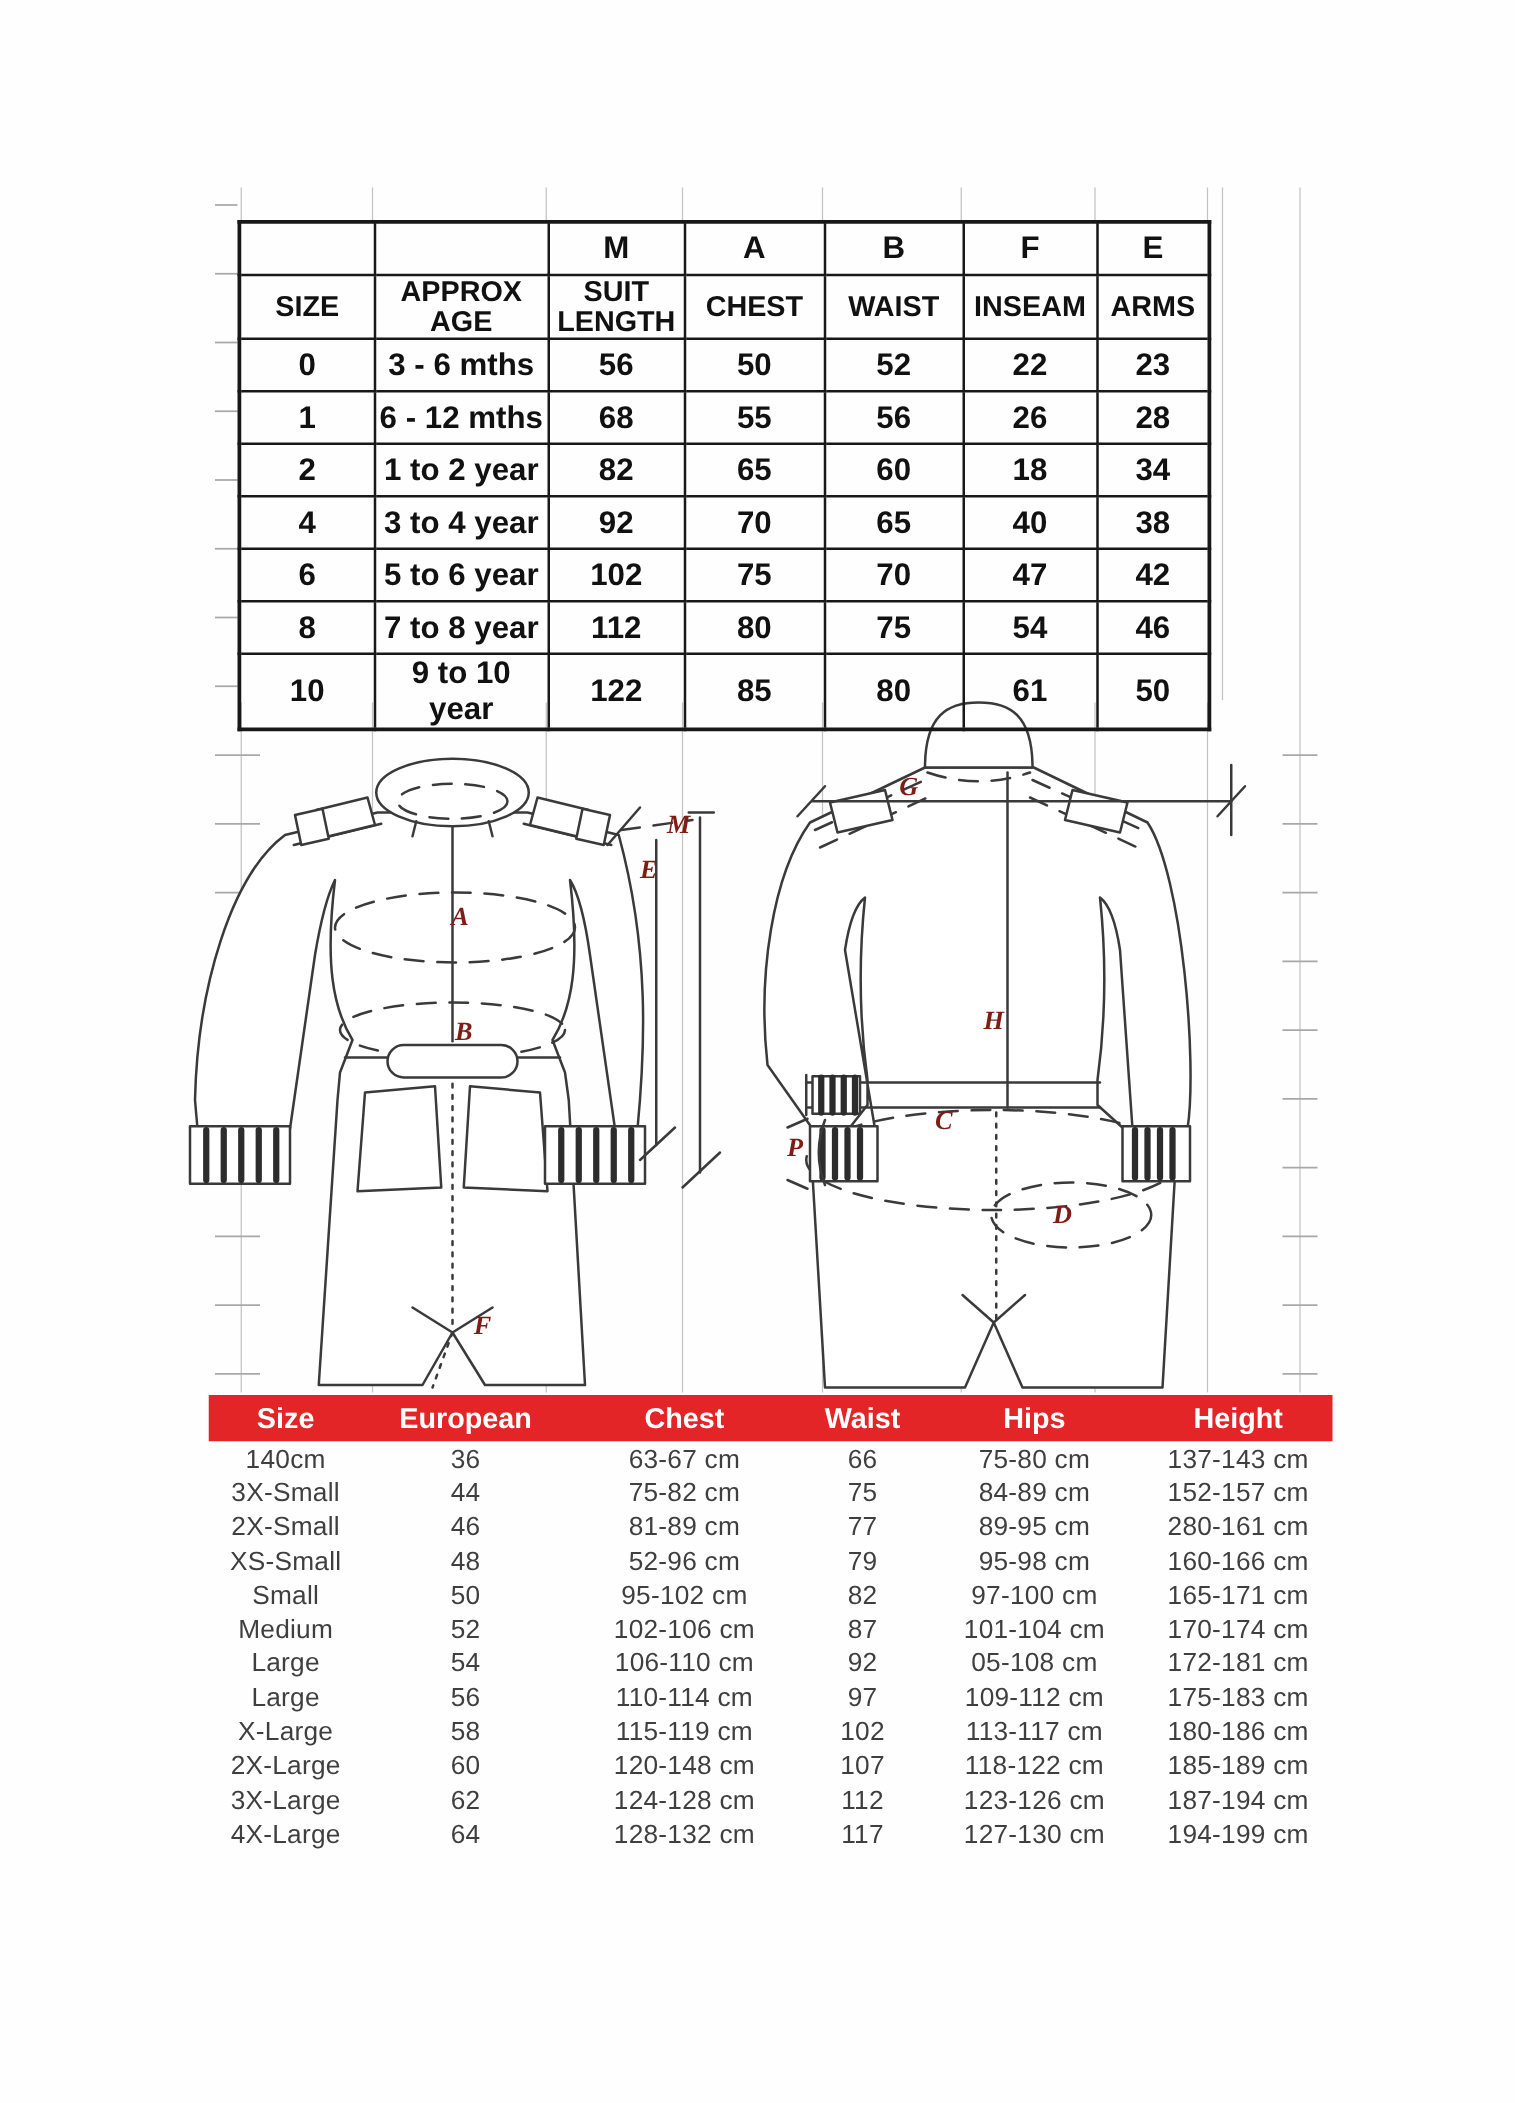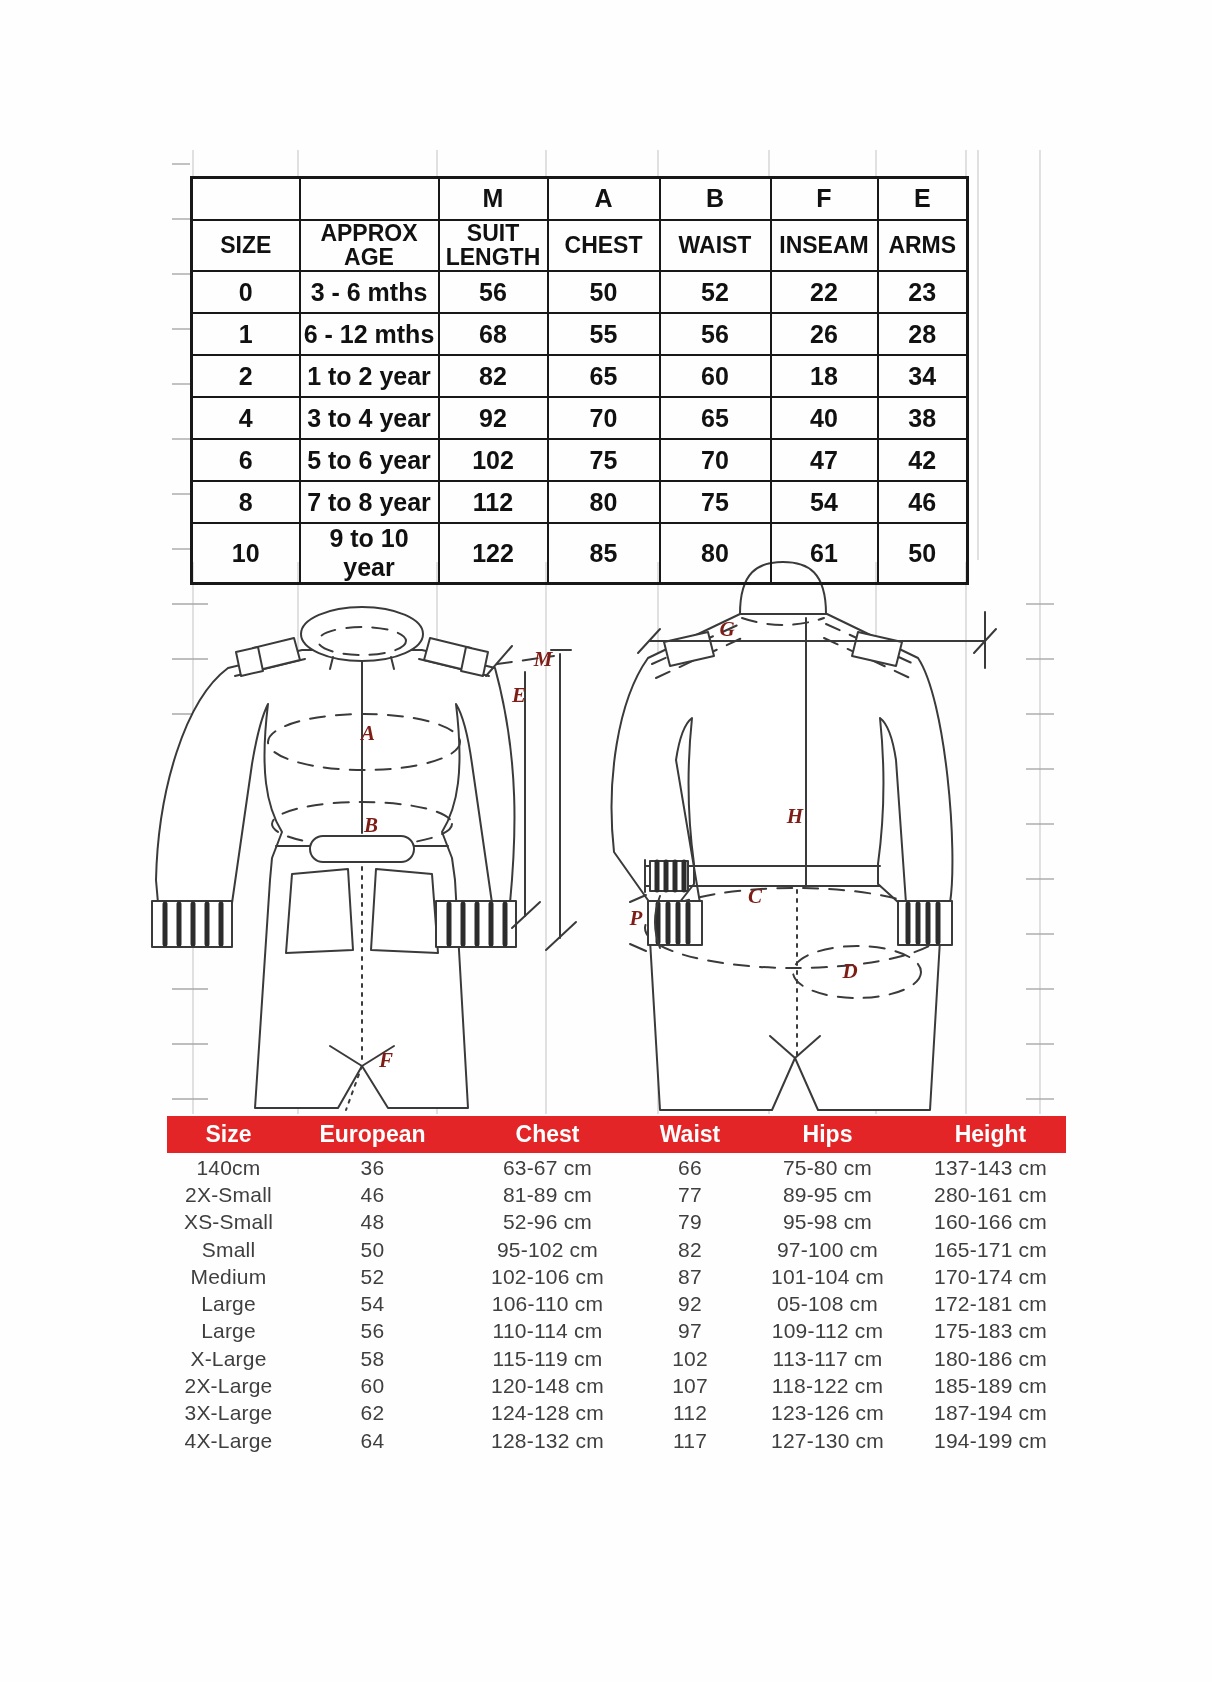--- a/index.html
+++ b/index.html
@@ -358,20 +358,28 @@
   <div class="bottom-body">
       <div class="brow">
         <div>140cm</div>
         <div>36</div>
         <div>63-67 cm</div>
         <div>66</div>
         <div>75-80 cm</div>
         <div>137-143 cm</div>
       </div>
       <div class="brow">
+        <div>3X-Small</div>
+        <div>44</div>
+        <div>75-82 cm</div>
+        <div>75</div>
+        <div>84-89 cm</div>
+        <div>152-157 cm</div>
+      </div>
+      <div class="brow">
         <div>2X-Small</div>
         <div>46</div>
         <div>81-89 cm</div>
         <div>77</div>
         <div>89-95 cm</div>
         <div>280-161 cm</div>
       </div>
       <div class="brow">
         <div>XS-Small</div>
         <div>48</div>

